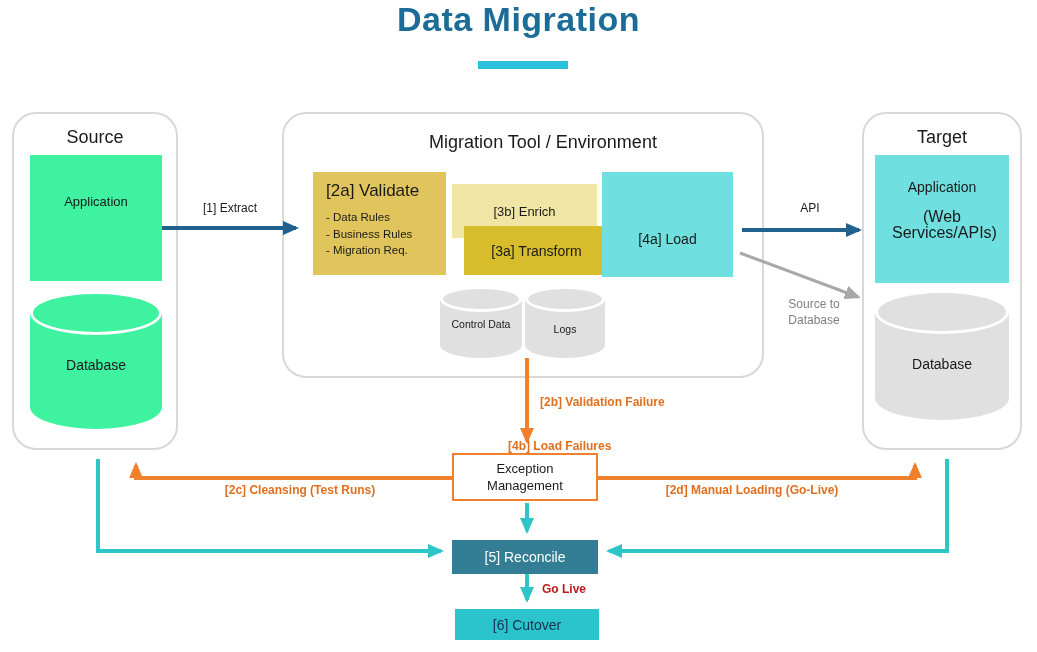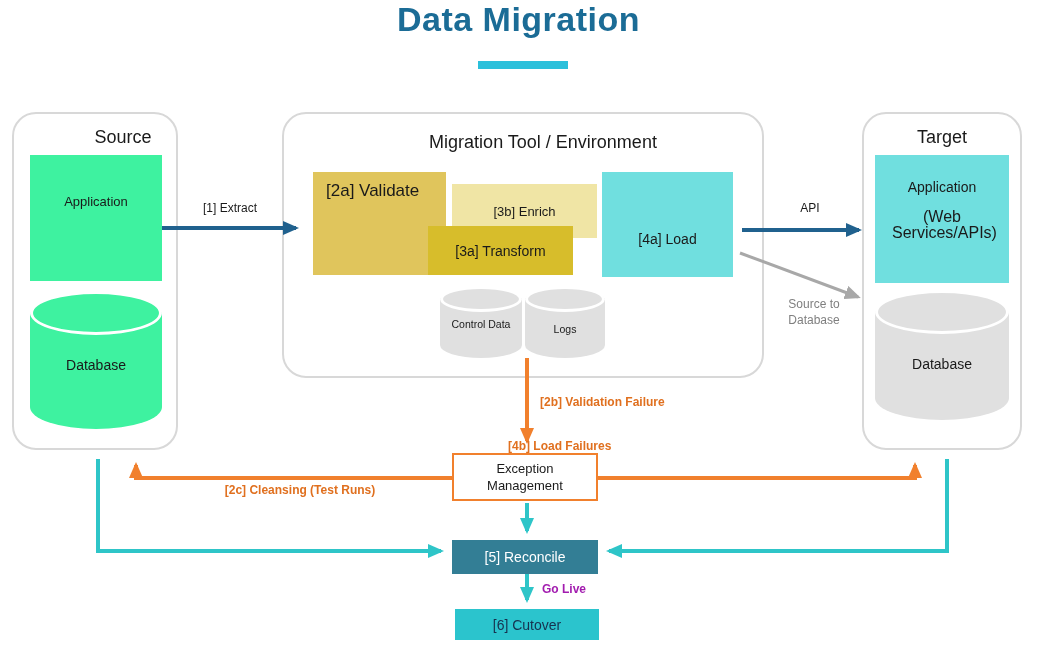--- a/index.html
+++ b/index.html
@@ -39,41 +39,46 @@
 </style>
 </head>
 <body>
 
 <div class="canvas">
 
   <div class="page-title">Data Migration</div>
   <div class="title-underline"></div>
 
   <div class="panel" style="left:12px;top:112px;width:166px;height:338px;">
-    <div class="panel-title" style="top:13px;margin-left:28px;">Source</div>
+    <div class="panel-title" style="top:13px;">Source</div>
   </div>
   <div class="block center" style="left:30px;top:155px;width:132px;height:126px;background:#3EF2A0;font-size:13px;padding-bottom:34px;">
     <span>Application</span>
   </div>
   <div class="cyl" style="left:30px;top:291px;width:132px;height:138px;">
     <div class="cyl-body" style="top:21px;background:#3EF2A0;border-bottom-left-radius:50% 22px;border-bottom-right-radius:50% 22px;"></div>
     <div class="cyl-top" style="height:44px;background:#3EF2A0;"></div>
     <div class="cyl-label" style="top:66px;font-size:14px;">Database</div>
   </div>
 
   <div class="panel" style="left:282px;top:112px;width:482px;height:266px;">
     <div class="panel-title" style="top:18px;padding-left:20px;">Migration Tool / Environment</div>
   </div>
   <div class="block" style="left:313px;top:172px;width:133px;height:103px;background:#E0C55C;">
     <div style="margin:9px 0 0 13px;font-size:17px;">[2a] Validate</div>
+    <div style="margin:8px 0 0 13px;font-size:11.5px;line-height:16.5px;">
+      <div>- Data Rules</div>
+      <div>- Business Rules</div>
+      <div>- Migration Req.</div>
+    </div>
   </div>
   <div class="block center" style="left:452px;top:172px;width:145px;height:54px;background:#F0E5A5;font-size:13px;margin-top:12px;">
     <span>[3b] Enrich</span>
   </div>
-  <div class="block center" style="left:428px;top:226px;width:145px;height:49px;background:#D7BD2B;font-size:14px;">
+  <div class="block center" style="left:464px;top:226px;width:145px;height:49px;background:#D7BD2B;font-size:14px;">
     <span>[3a] Transform</span>
   </div>
   <div class="block center" style="left:602px;top:172px;width:131px;height:105px;background:#70DFDF;font-size:14px;padding-top:28px;">
     <span>[4a] Load</span>
   </div>
   <div class="cyl" style="left:440px;top:286px;width:82px;height:72px;">
     <div class="cyl-body" style="top:12px;background:#E0E0E0;border-bottom-left-radius:50% 13px;border-bottom-right-radius:50% 13px;"></div>
     <div class="cyl-top" style="height:26px;background:#E0E0E0;"></div>
     <div class="cyl-label" style="top:31px;font-size:10.5px;line-height:14px;padding:0 4px;">Control Data</div>
   </div>
@@ -122,21 +127,22 @@
     <path d="M947,459 L947,551 L609,551" stroke="#2EC5C8" stroke-width="4" fill="none" stroke-linejoin="miter" marker-end="url(#m-teal)"></path>
     <path d="M527,574 V600" stroke="#2EC5C8" stroke-width="4" fill="none" marker-end="url(#m-teal)"></path>
   </svg>
 
   <div class="lbl lbl-center" style="left:170px;top:201px;width:120px;">[1] Extract</div>
   <div class="lbl lbl-center" style="left:765px;top:201px;width:90px;">API</div>
   <div class="lbl lbl-gray lbl-center" style="left:768px;top:296px;width:92px;line-height:16px;">Source to Database</div>
   <div class="lbl lbl-orange" style="left:540px;top:395px;">[2b] Validation Failure</div>
   <div class="lbl lbl-orange" style="left:508px;top:411px;margin-top:28px;">[4b] Load Failures</div>
   <div class="lbl lbl-orange lbl-center" style="left:180px;top:483px;width:240px;">[2c] Cleansing (Test Runs)</div>
-  <div class="lbl" style="left:542px;top:582px;color:#a21caf;font-weight:700;">Go Live</div>
+  <div class="lbl lbl-orange lbl-center" style="left:632px;top:483px;width:240px;">[2d] Manual Loading (Go-Live)</div>
+  <div class="lbl" style="left:542px;top:582px;color:#b91c1c;font-weight:700;">Go Live</div>
 
   <div class="em-box">
     <span>Exception Management</span>
   </div>
 
   <div class="reconcile-box center">
     <span>[5] Reconcile</span>
   </div>
 
   <div class="cutover-box center">

